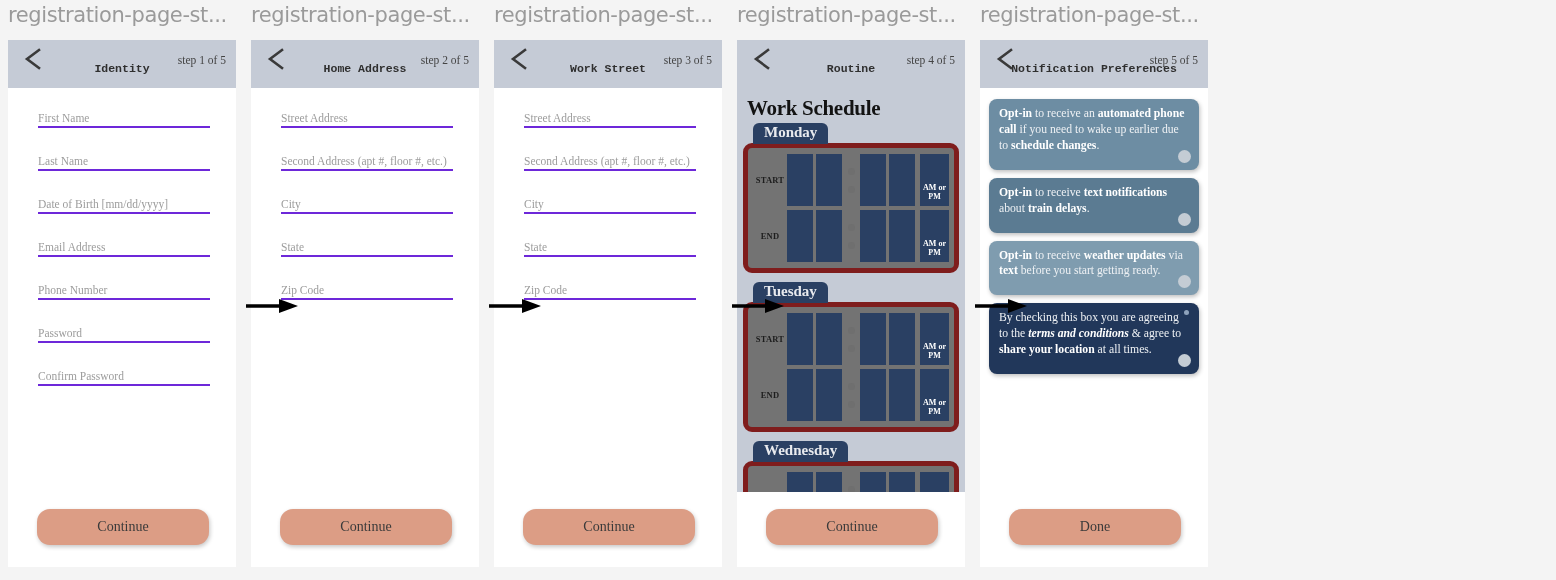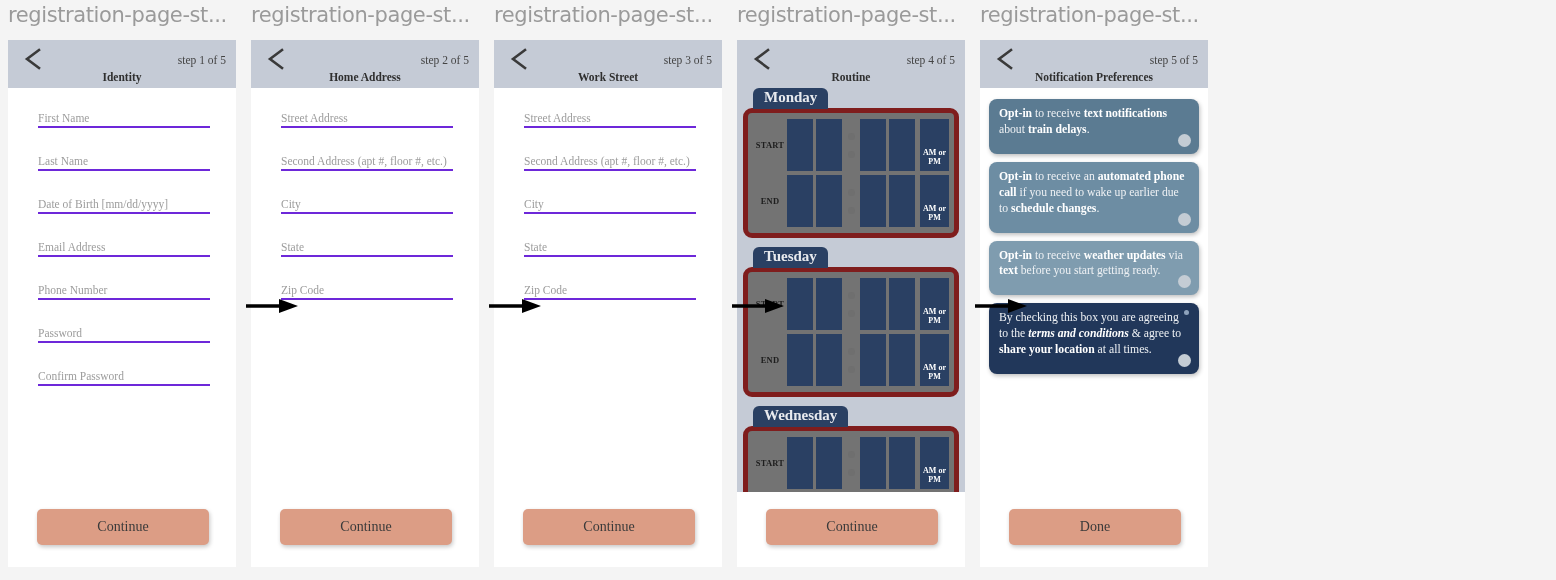--- a/index.html
+++ b/index.html
@@ -49,25 +49,26 @@
     background: #c5cbd6;
   }
   .back-chev {
     position: absolute;
     left: 14px; top: 8px;
     width: 20px; height: 22px;
   }
   .back-chev svg { display: block; }
   .bar-title {
     position: absolute;
-    left: 0; right: 0; bottom: 5px;
+    left: 0; right: 0; bottom: 13px;
     text-align: center;
     font-size: 11.5px;
     font-weight: bold;
     color: #2f2f2f;
+    font-family: Liberation Mono, monospace;
   }
   .bar-step {
     position: absolute;
     right: 10px; top: 14px;
     font-size: 11.5px;
     color: #444;
   }
 
   
   .body {
@@ -84,21 +85,21 @@
     white-space: nowrap;
     overflow: hidden;
   }
 
   
   .btn {
     position: absolute;
     left: 29px; bottom: 22px;
     width: 172px; height: 36px;
     background: #dc9d85;
-    border-radius: 5px;
+    border-radius: 13px;
     box-shadow: 1px 2px 4px rgba(0,0,0,0.22);
     display: flex; align-items: center; justify-content: center;
     font-size: 14px;
     color: #3a3a3a;
     cursor: pointer;
   }
 
   
   .arrow {
     position: absolute;
@@ -335,21 +336,21 @@
         <div class="topbar">
           <div class="back-chev">
             <svg viewBox="0 0 20 22" width="20" height="22">
               <path d="M17 2 L5 11 L17 20" fill="none" stroke="#3a3a3a" stroke-width="2.6" stroke-linecap="square"></path>
             </svg>
           </div>
           <div class="bar-title">Routine</div>
           <div class="bar-step">step 4 of 5</div>
         </div>
         <div class="body">
-          <div class="sched-wrap"><div class="day-tab">Monday</div><div class="day-card">
+          <div class="sched-wrap"><div class="sched-title">Work Schedule</div><div class="day-tab">Monday</div><div class="day-card">
               <div class="trow">
                 <div class="tlabel">START</div>
                 <div class="digit"></div>
                 <div class="digit"></div>
                 <div class="colon">
                   <i></i>
                   <i></i>
                 </div>
                 <div class="digit"></div>
                 <div class="digit"></div>
@@ -423,22 +424,22 @@
           <div class="back-chev">
             <svg viewBox="0 0 20 22" width="20" height="22">
               <path d="M17 2 L5 11 L17 20" fill="none" stroke="#3a3a3a" stroke-width="2.6" stroke-linecap="square"></path>
             </svg>
           </div>
           <div class="bar-title">Notification Preferences</div>
           <div class="bar-step">step 5 of 5</div>
         </div>
         <div class="body">
           <div class="notif">
+            <div class="optbox tone-b"><span><b>Opt-in</b><span> to receive an </span><b>automated phone call</b><span> if you need to wake up earlier due to </span><b>schedule changes</b><span>.</span></span><span class="knob"></span></div>
             <div class="optbox tone-a"><span><b>Opt-in</b><span> to receive </span><b>text notifications</b><span> about </span><b>train delays</b><span>.</span></span><span class="knob"></span></div>
-            <div class="optbox tone-b"><span><b>Opt-in</b><span> to receive an </span><b>automated phone call</b><span> if you need to wake up earlier due to </span><b>schedule changes</b><span>.</span></span><span class="knob"></span></div>
             <div class="optbox tone-c"><span><b>Opt-in</b><span> to receive </span><b>weather updates</b><span> via </span><b>text</b><span> before you start getting ready.</span></span><span class="knob"></span></div>
             <div class="optbox tone-d"><span><span>By checking this box you are agreeing to the </span><em>terms and conditions</em><span> &amp; agree to </span><b>share your location</b><span> at all times.</span></span><span class="knob-sm"></span><span class="knob"></span></div>
           </div>
           <div class="btn">Done</div>
         </div>
       </div>
     </div>
   </div>
 
 </body></html>

